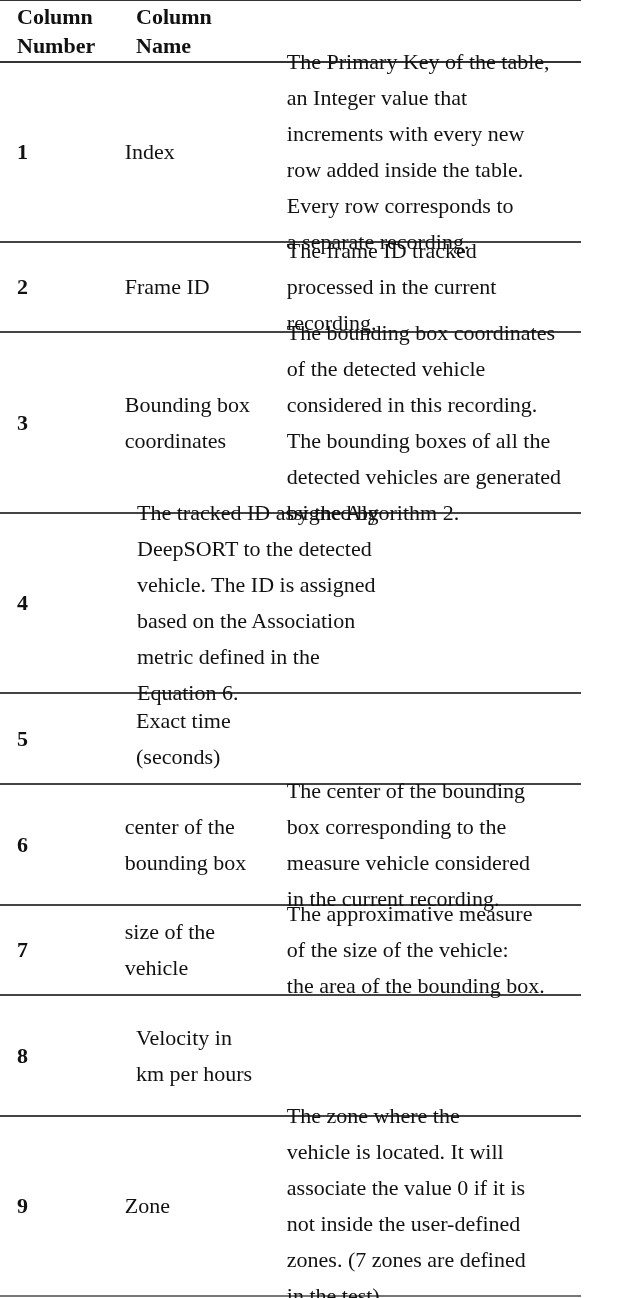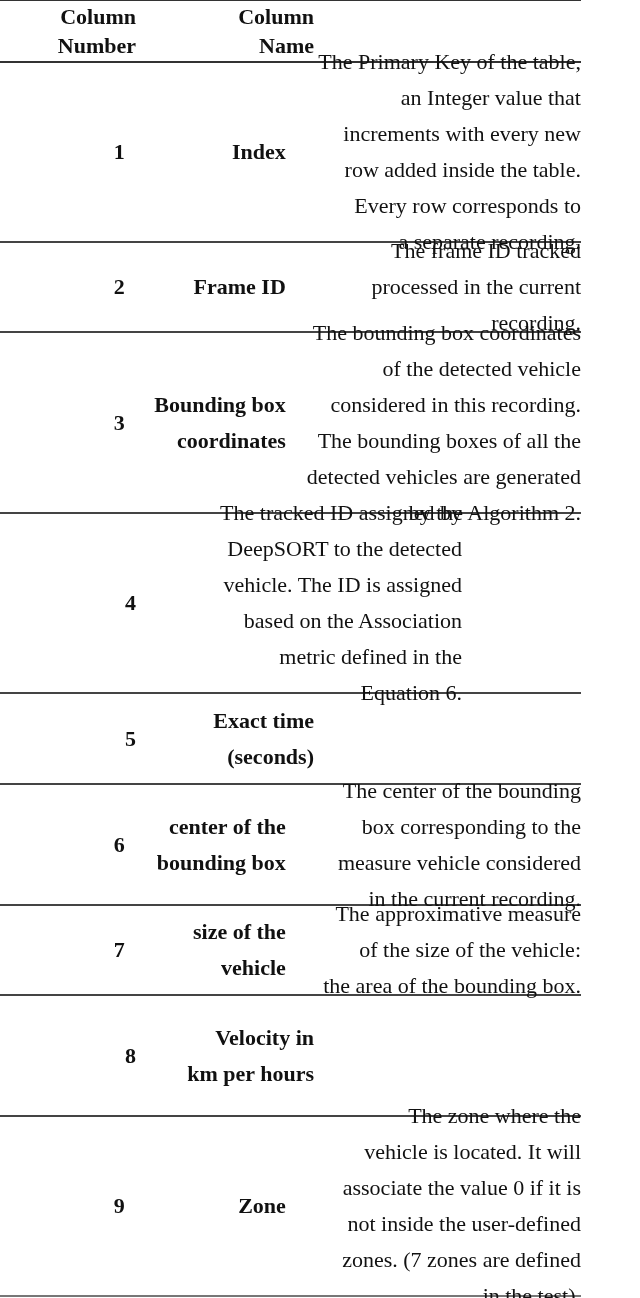--- a/index.html
+++ b/index.html
@@ -11,21 +11,20 @@
       width: 640px;
       height: 1298px;
       overflow: hidden;
       font-family: "Liberation Serif", "DejaVu Serif", serif;
       color: #111111;
     }
     .table {
       position: relative;
       width: 581px;
       border-top: 1.5px solid #333;
-      text-align: right;
     }
     .row {
       display: flex;
       align-items: center;
       border-bottom: 2px solid #444;
       box-sizing: border-box;
     }
     .row.header {
       height: 62px;
       border-bottom: 2.5px solid #333;
@@ -35,21 +34,21 @@
       line-height: 36px;
       box-sizing: border-box;
     }
     .c-num {
       width: 136px;
       padding-left: 17px;
       font-weight: bold;
     }
     .c-name {
       width: 178px;
-      font-weight: bold;
+      font-weight: normal;
     }
     .c-desc {
       width: 326px;
       padding-left: 1px;
       white-space: pre-line;
     }
     .header .cell {
       font-weight: bold;
       line-height: 29px;
       white-space: pre-line;

